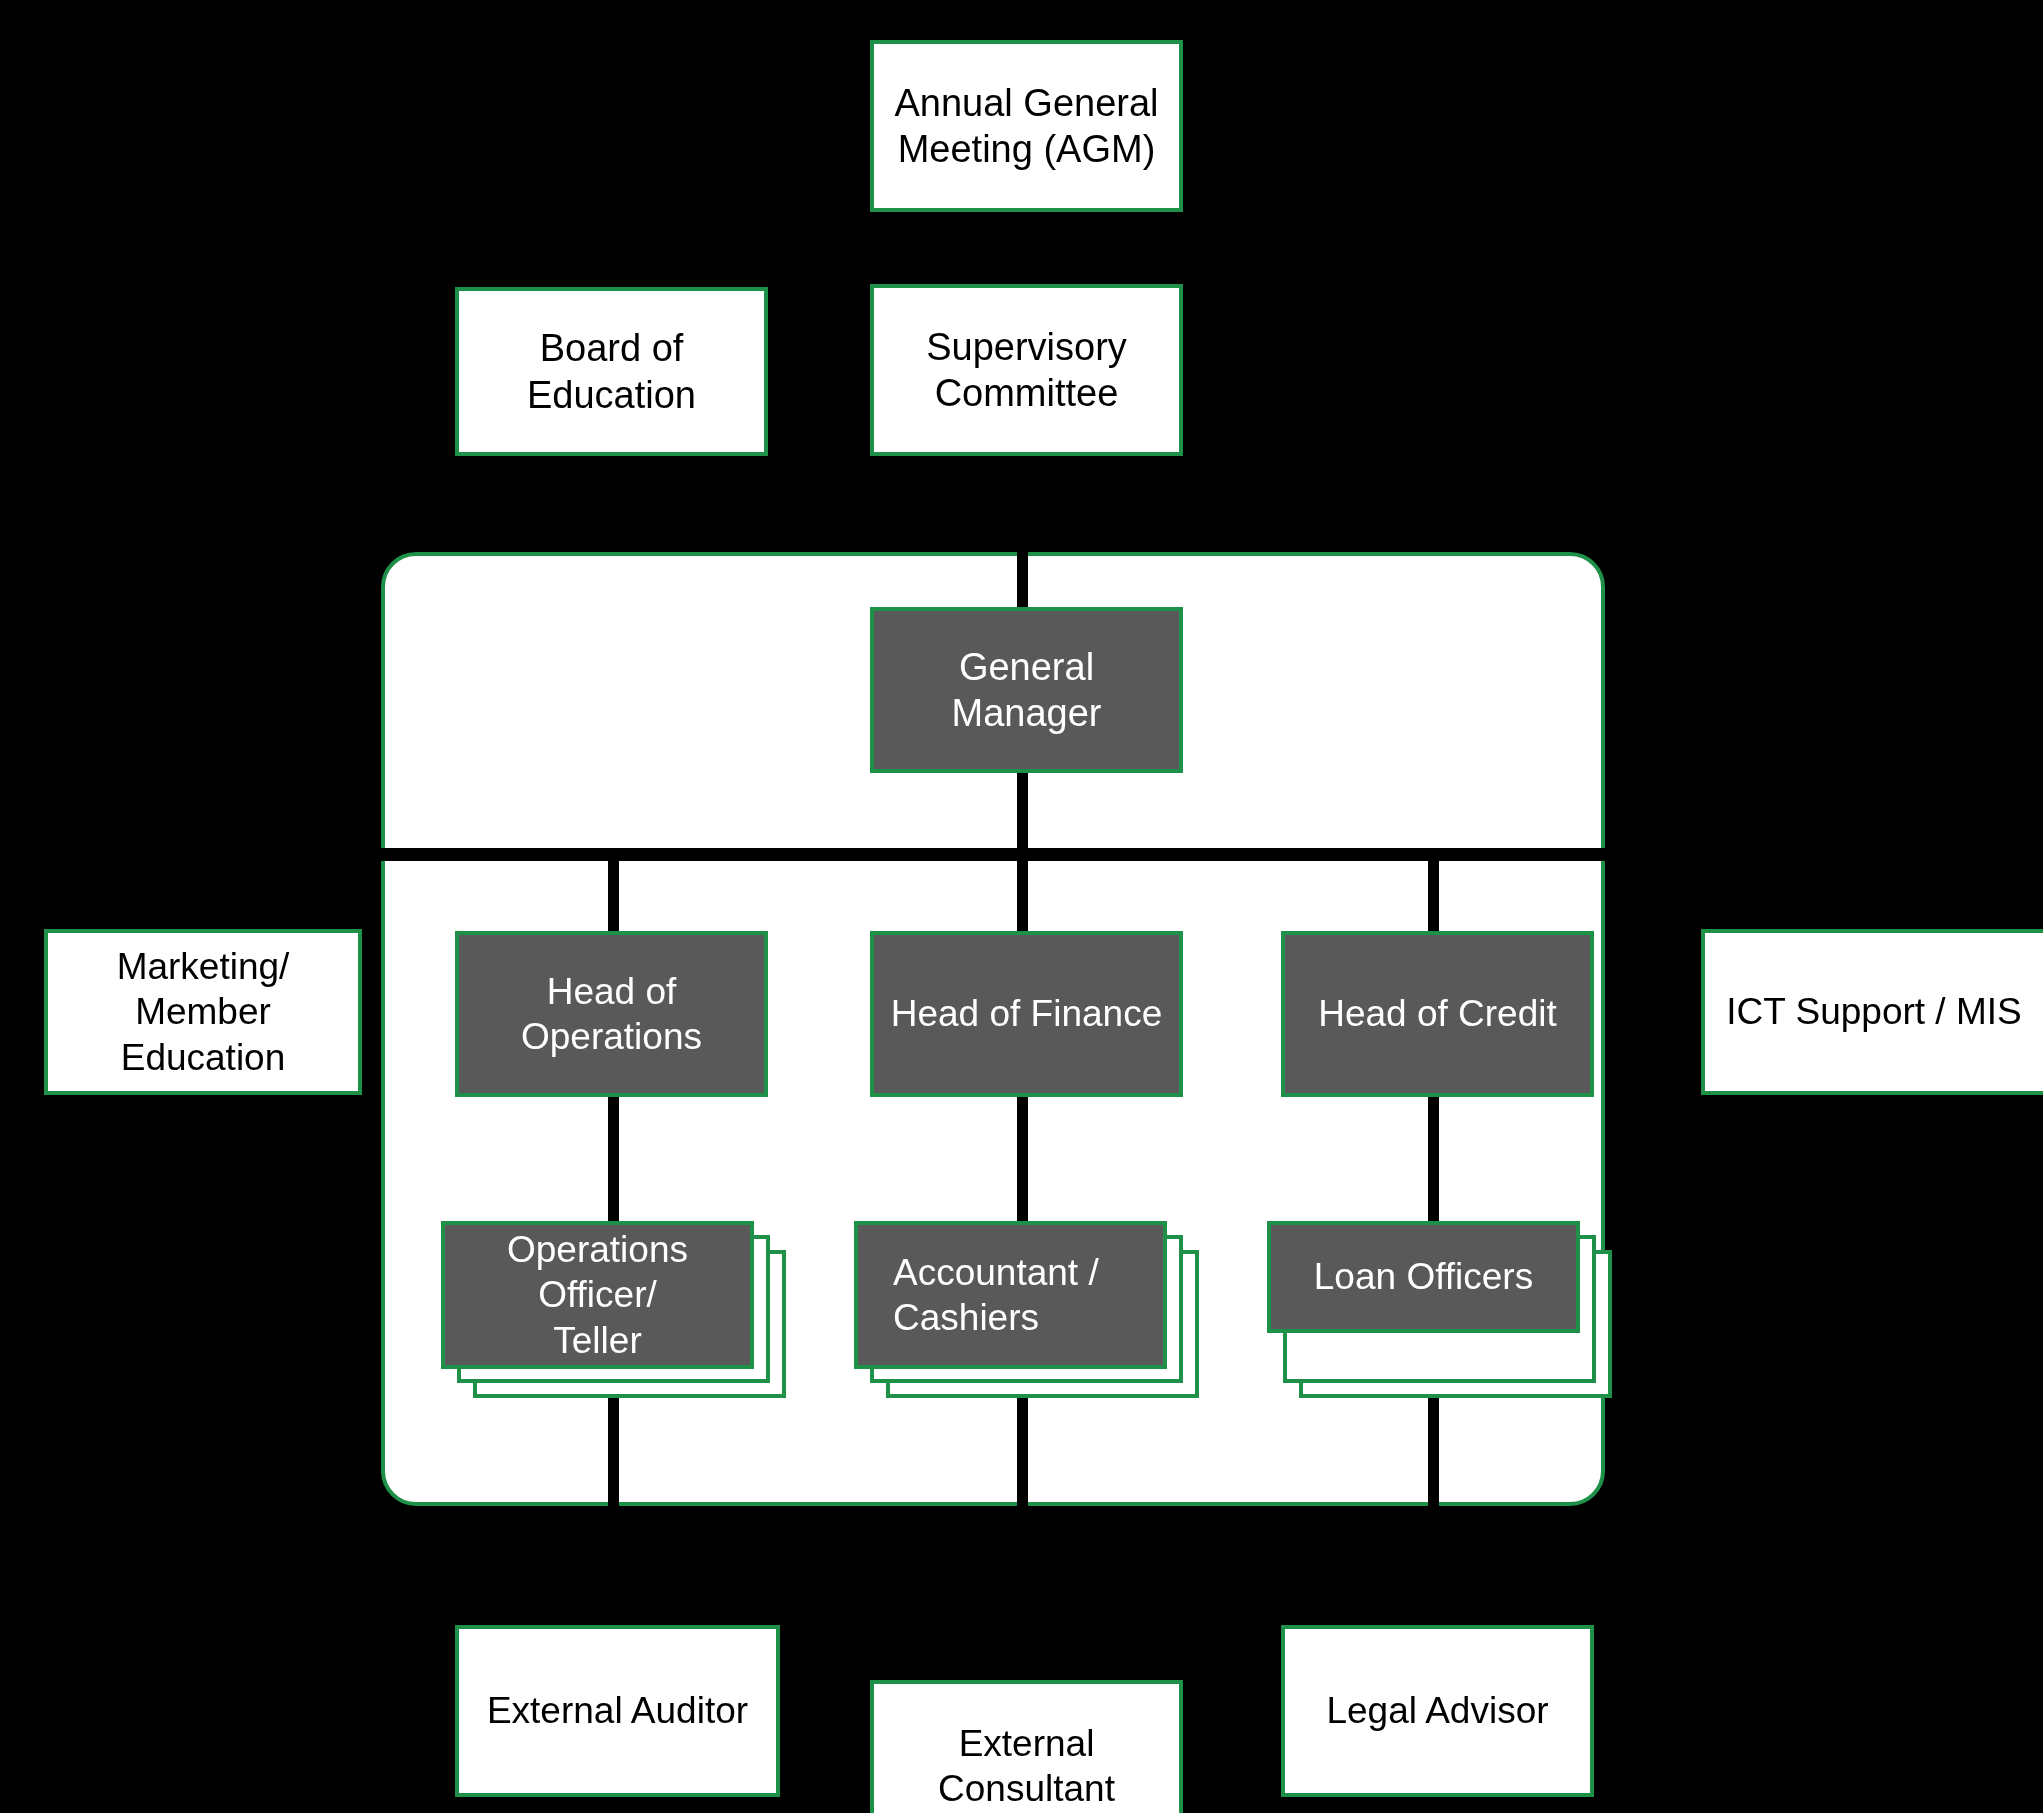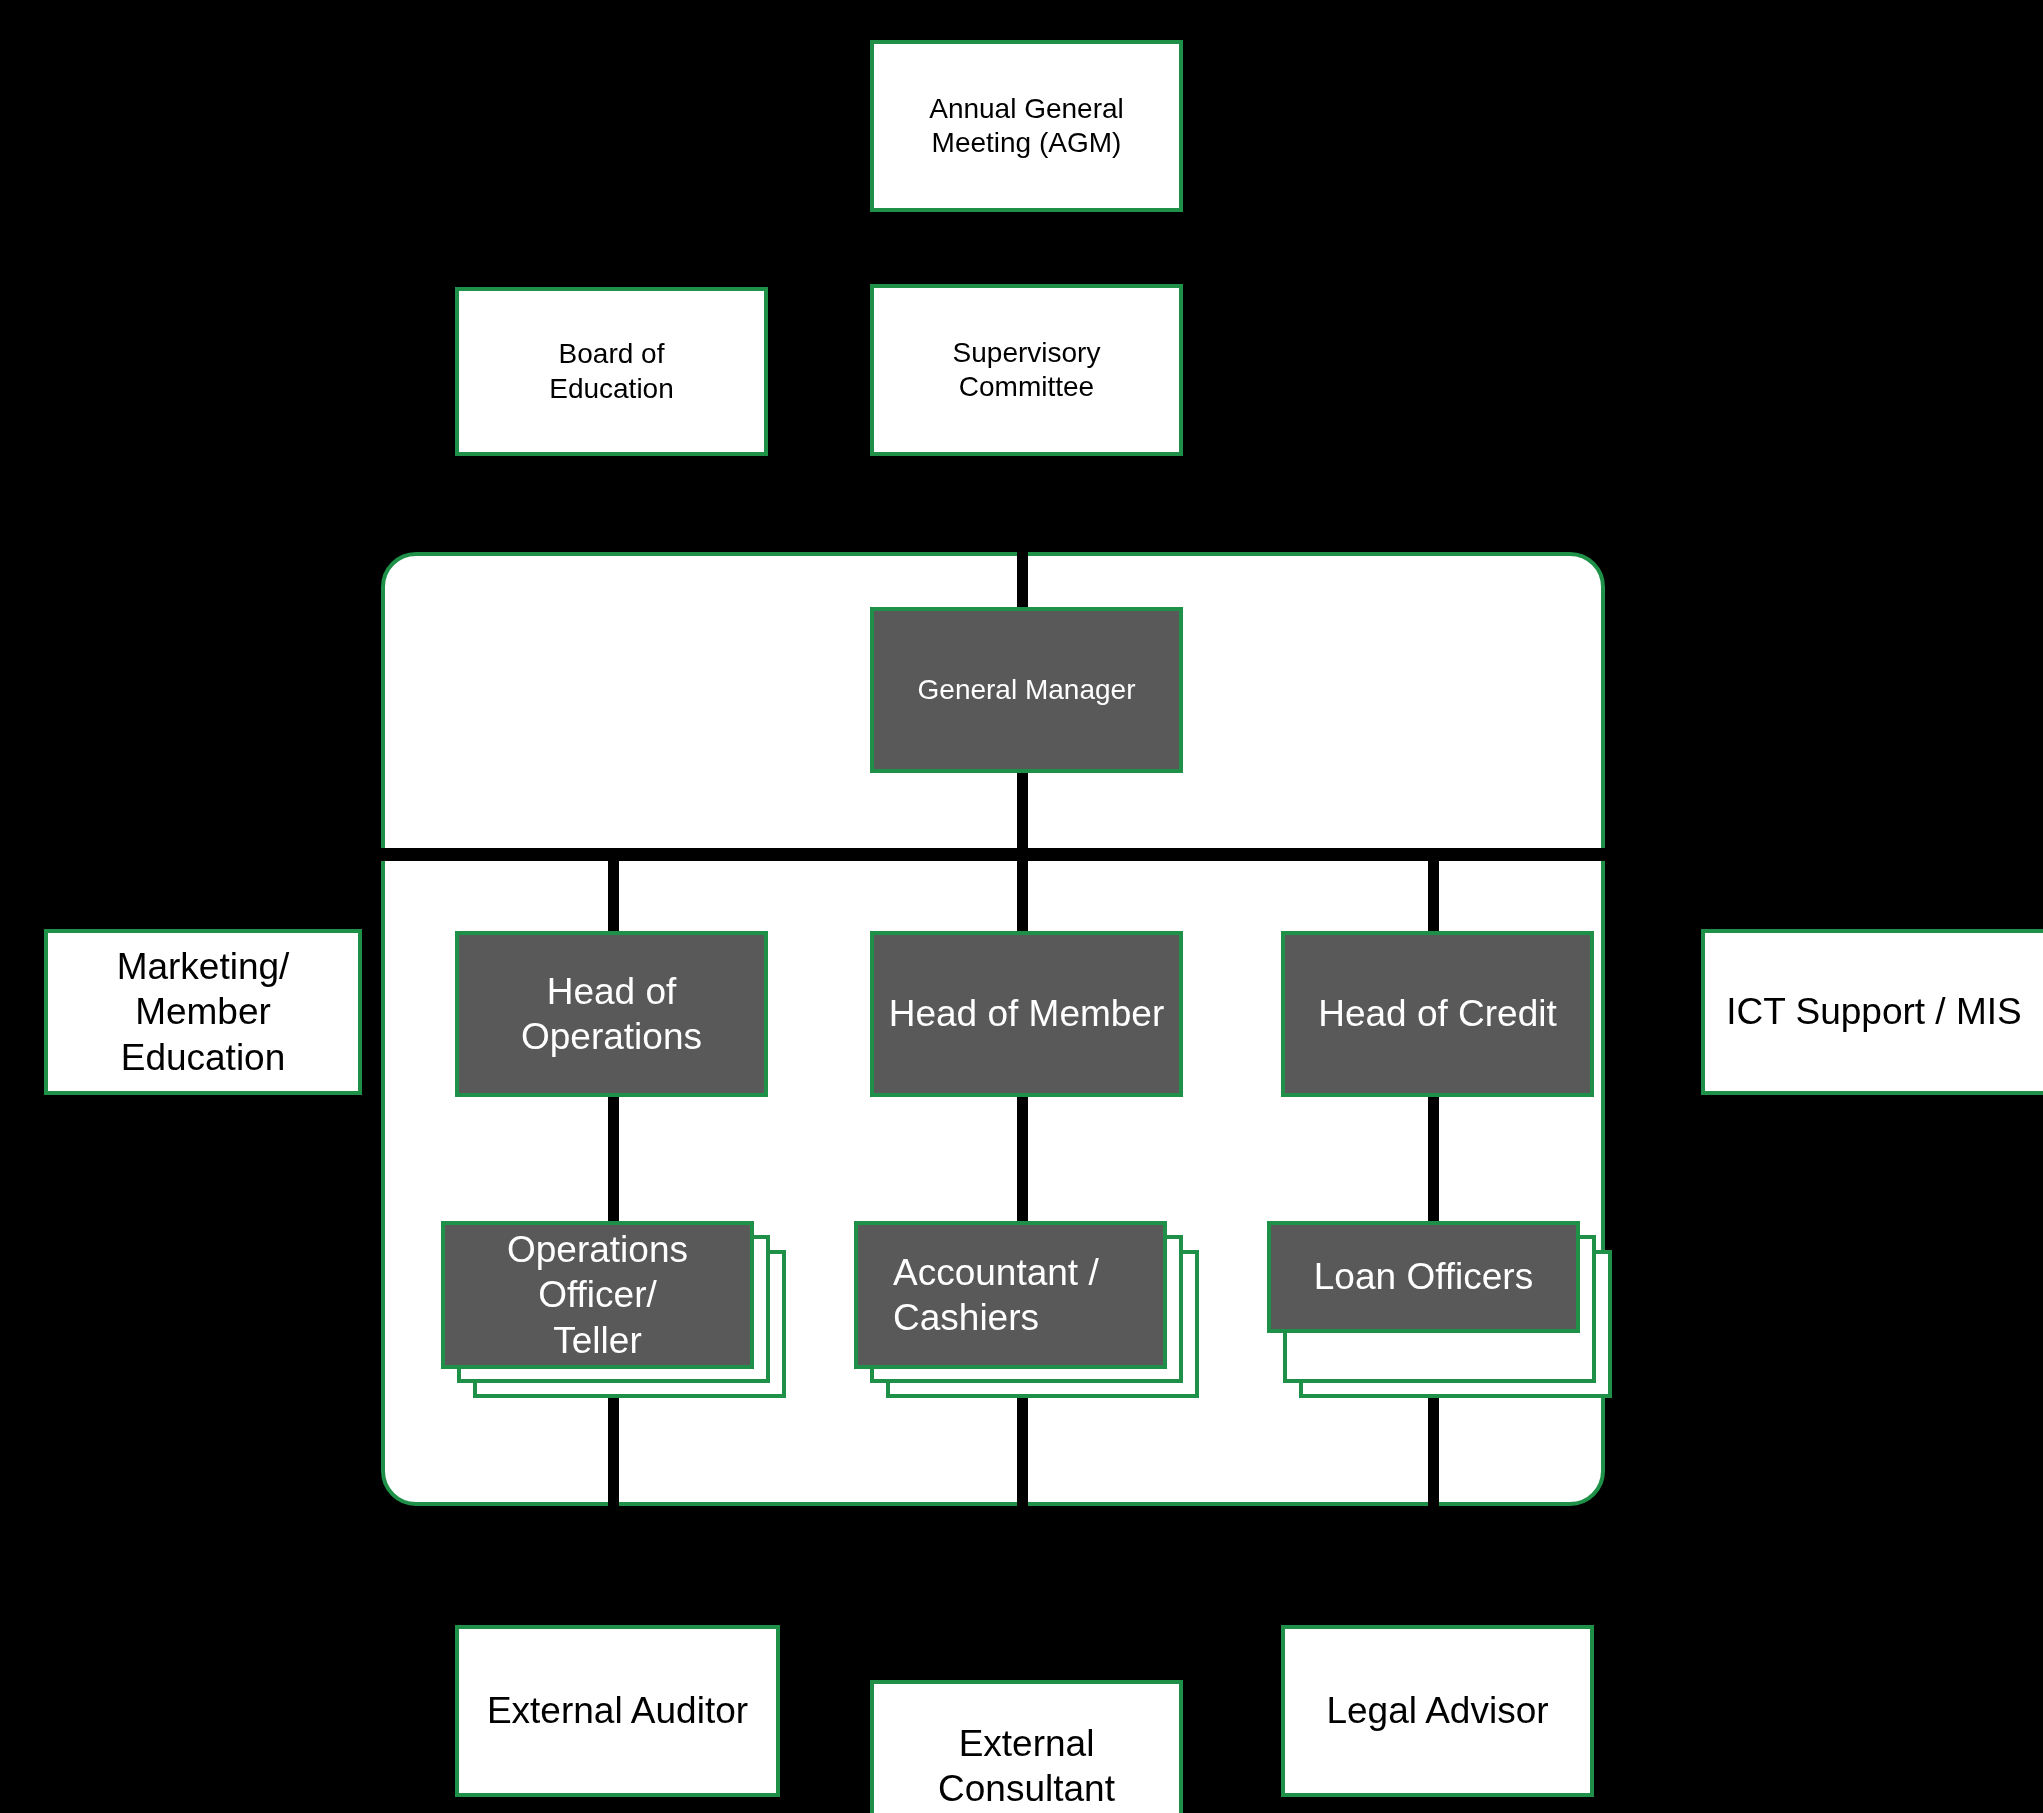--- a/index.html
+++ b/index.html
@@ -56,21 +56,21 @@
   
   .stack-ghost {
     background: #FFFFFF;
     border: 4.8px solid #1E9048;
   }
 
   
   .conn-v { background: #000000; }
   .conn-h { background: #000000; }
 
-  .t48 { font-size: 28px; }
+  .t48 { font-size: 38px; }
   .t46 { font-size: 37px; }
 
   .stack-wrap { position: absolute; }
 </style>
 </head>
 <body>
 
 <div id="canvas">
 
   <div class="abs conn-v" style="left:1017px; top:212px; width:11.2px; height:80px;"></div>
@@ -137,21 +137,21 @@
 
   <div class="abs node-gray t48" style="left:870px; top:607px; width:313px; height:166px;">
     <span>General Manager</span>
   </div>
 
   <div class="abs node-gray t46" style="left:455px; top:931px; width:313px; height:166px;">
     <span>Head of Operations</span>
   </div>
 
   <div class="abs node-gray t46" style="left:870px; top:931px; width:313px; height:166px;">
-    <span>Head of Member</span>
+    <span>Head of Finance</span>
   </div>
 
   <div class="abs node-gray t46" style="left:1281px; top:931px; width:313px; height:166px;">
     <span>Head of Credit</span>
   </div>
 
   <div class="stack-wrap" style="left:441px; top:1221px; width:351px; height:177px;">
     <div class="abs stack-ghost" style="left:32px; top:29px; width:313px; height:148px;"></div>
     <div class="abs stack-ghost" style="left:16px; top:14.4px; width:313px; height:148px;"></div>
     <div class="abs node-gray t46" style="left:0px; top:0px; width:313px; height:148px; flex-direction:column;">

